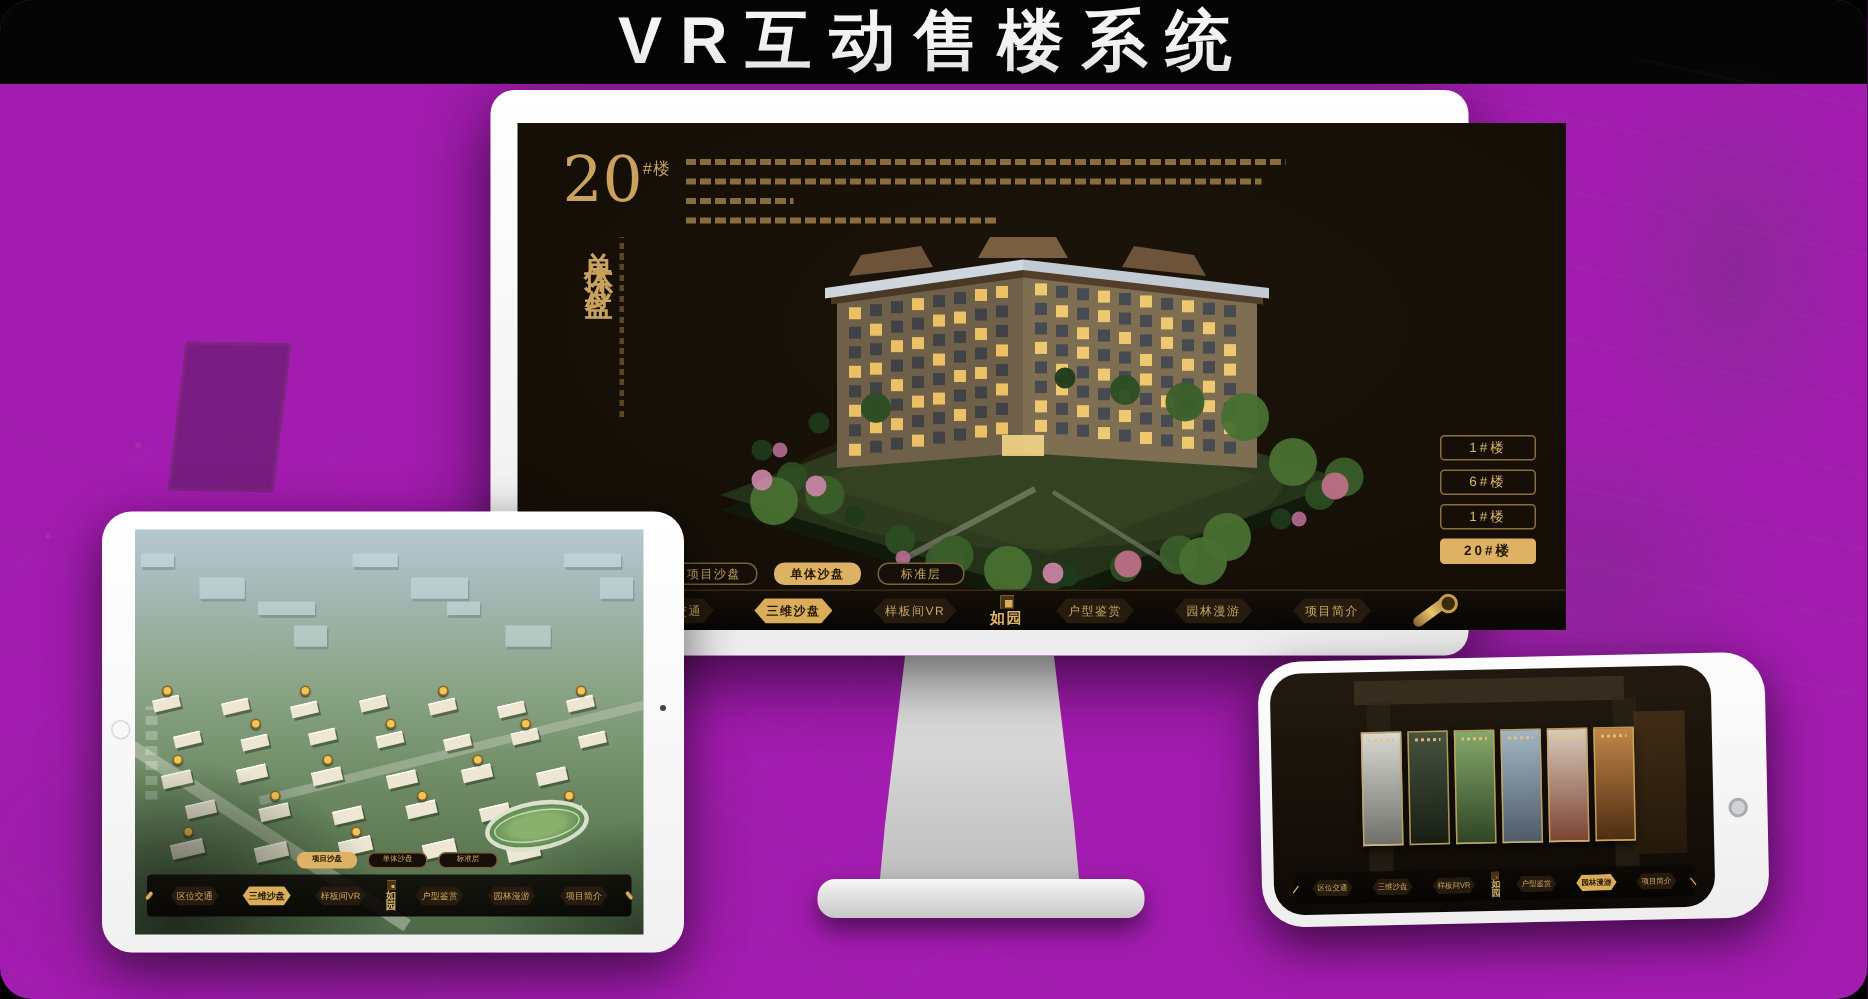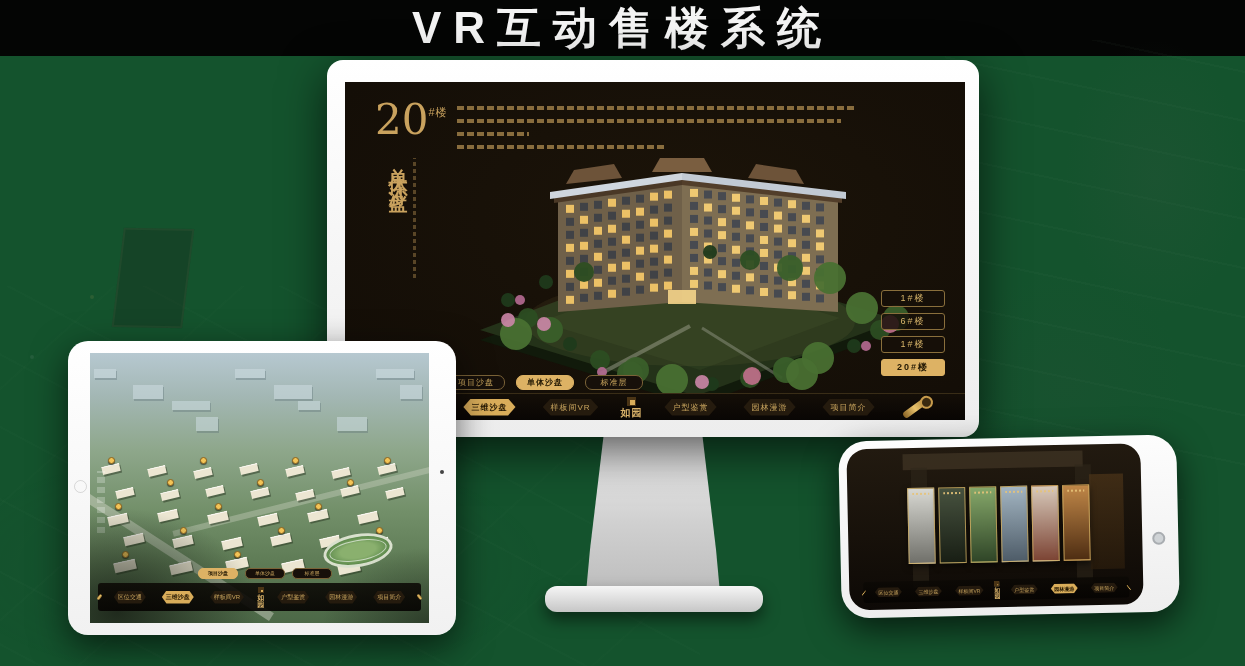--- a/index.html
+++ b/index.html
@@ -1,17 +1,17 @@
 <!DOCTYPE html>
 <html><head>
 <meta charset="utf-8">
 <style>
   html,body{margin:0;padding:0;background:#000;}
   .stage{position:relative;width:1245px;height:666px;overflow:hidden;
-    background:#14532d;font-family:"Liberation Sans",sans-serif;}
+    background:#a21caf;font-family:"Liberation Sans",sans-serif;border-radius:21px;}
 
   
   .bg-map{position:absolute;left:-60px;bottom:-20px;width:760px;height:400px;opacity:.55;
     background:
       repeating-linear-gradient(28deg, rgba(120,160,130,.05) 0 2px, transparent 2px 64px),
       repeating-linear-gradient(-42deg, rgba(120,160,130,.04) 0 2px, transparent 2px 86px),
       radial-gradient(closest-side at 40% 70%, rgba(40,70,52,.25), transparent);}
   .bg-right{position:absolute;right:0;top:40px;width:300px;height:460px;
     background:
       radial-gradient(closest-side at 70% 30%, rgba(55,85,65,.20), transparent),
@@ -30,21 +30,21 @@
   
   .title{position:absolute;top:0;left:0;width:100%;text-align:center;color:#f4f4f4;
     font-size:44px;font-weight:bold;letter-spacing:12px;line-height:56px;white-space:nowrap;}
   .footnote{position:absolute;left:660px;top:640px;color:#e6e6e6;font-size:14px;
     letter-spacing:4.5px;white-space:nowrap;}
 
   
   .monitor-frame{position:absolute;left:327px;top:60px;width:652px;height:377px;
     background:linear-gradient(#ffffff,#ededed);border-radius:16px;z-index:2;
     box-shadow:0 14px 46px rgba(0,0,0,.65);}
-  .monitor-screen{position:absolute;left:345px;top:82px;width:620px;height:338px;z-index:3;
+  .monitor-screen{position:absolute;left:345px;top:82px;width:699px;height:338px;z-index:3;
     background:radial-gradient(120% 120% at 55% 40%, #1c1409 0%, #140e07 55%, #0b0805 100%);
     overflow:hidden;}
   .monitor-neck{position:absolute;left:586px;top:437px;width:134px;height:156px;z-index:1;
     background:linear-gradient(#efefef,#d0d0d0 55%,#bdbdbd);
     clip-path:polygon(13% 0,87% 0,97% 72%,100% 100%,0 100%,3% 72%);}
   .monitor-foot{position:absolute;left:545px;top:586px;width:218px;height:26px;z-index:1;
     border-radius:12px;background:linear-gradient(#f6f6f6,#c6c6c6);
     box-shadow:0 8px 16px rgba(0,0,0,.5);}
 
   

